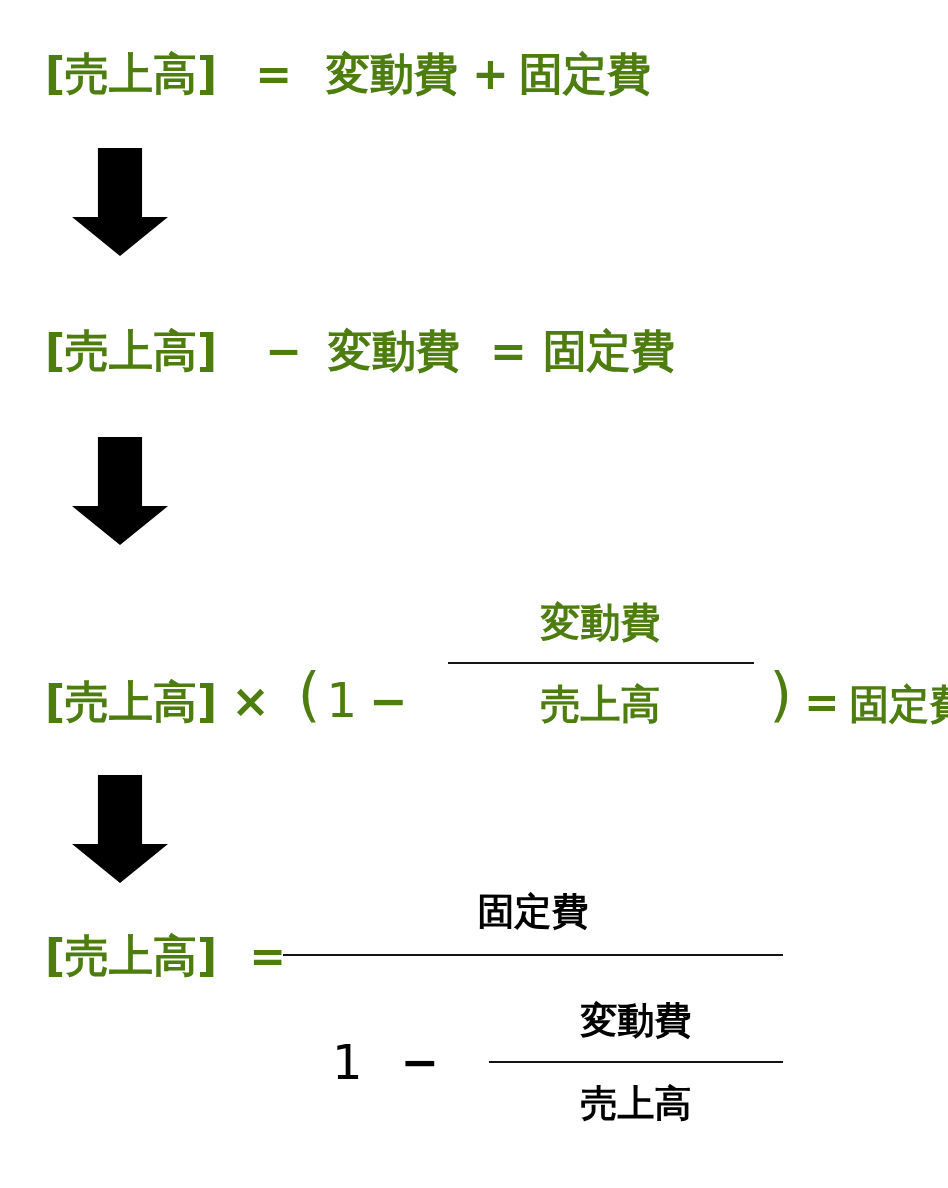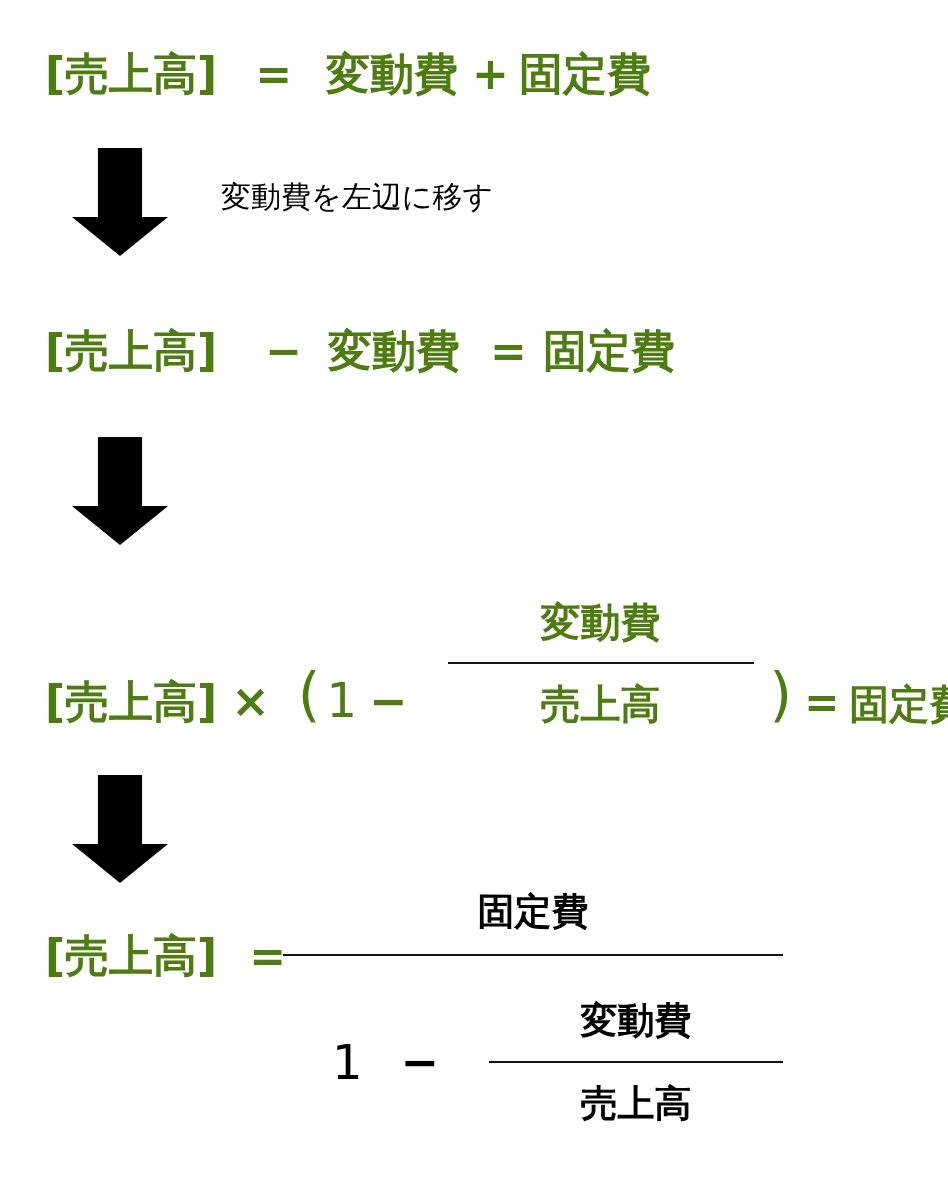--- a/index.html
+++ b/index.html
@@ -111,21 +111,20 @@
 
   <div class="eq" style="left:45px; top:52px;">
     <span class="t">[売上高]</span>
     <span class="t" style="margin-left:38px;">=</span>
     <span class="t" style="margin-left:34px;">変動費</span>
     <span class="t" style="margin-left:14px;">+</span>
     <span class="t" style="margin-left:10px;">固定費</span>
   </div>
 
   <div class="arrow" style="left:72px; top:148px;"></div>
-  <div class="arrow-label" style="left:221px; top:180px;">変動費を左辺に移す</div>
 
   <div class="eq" style="left:45px; top:329px;">
     <span class="t">[売上高]</span>
     <span class="t" style="margin-left:48px;">−</span>
     <span class="t" style="margin-left:26px;">変動費</span>
     <span class="t" style="margin-left:30px;">=</span>
     <span class="t" style="margin-left:16px;">固定費</span>
   </div>
 
   <div class="arrow" style="left:72px; top:437px;"></div>

